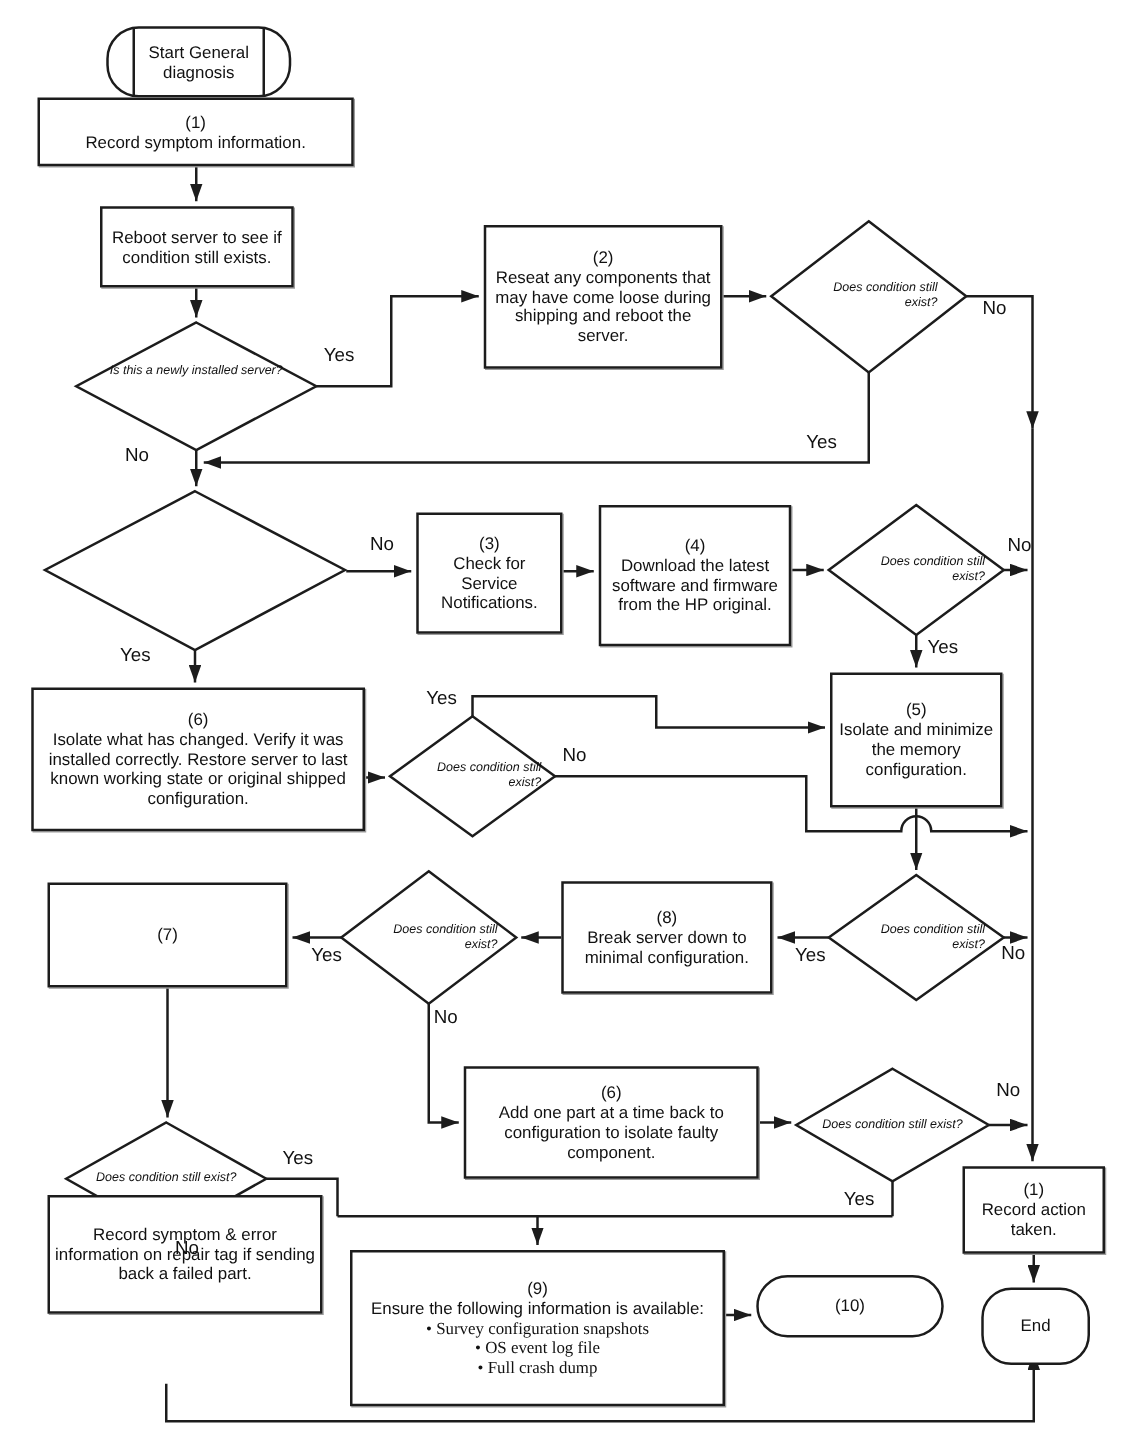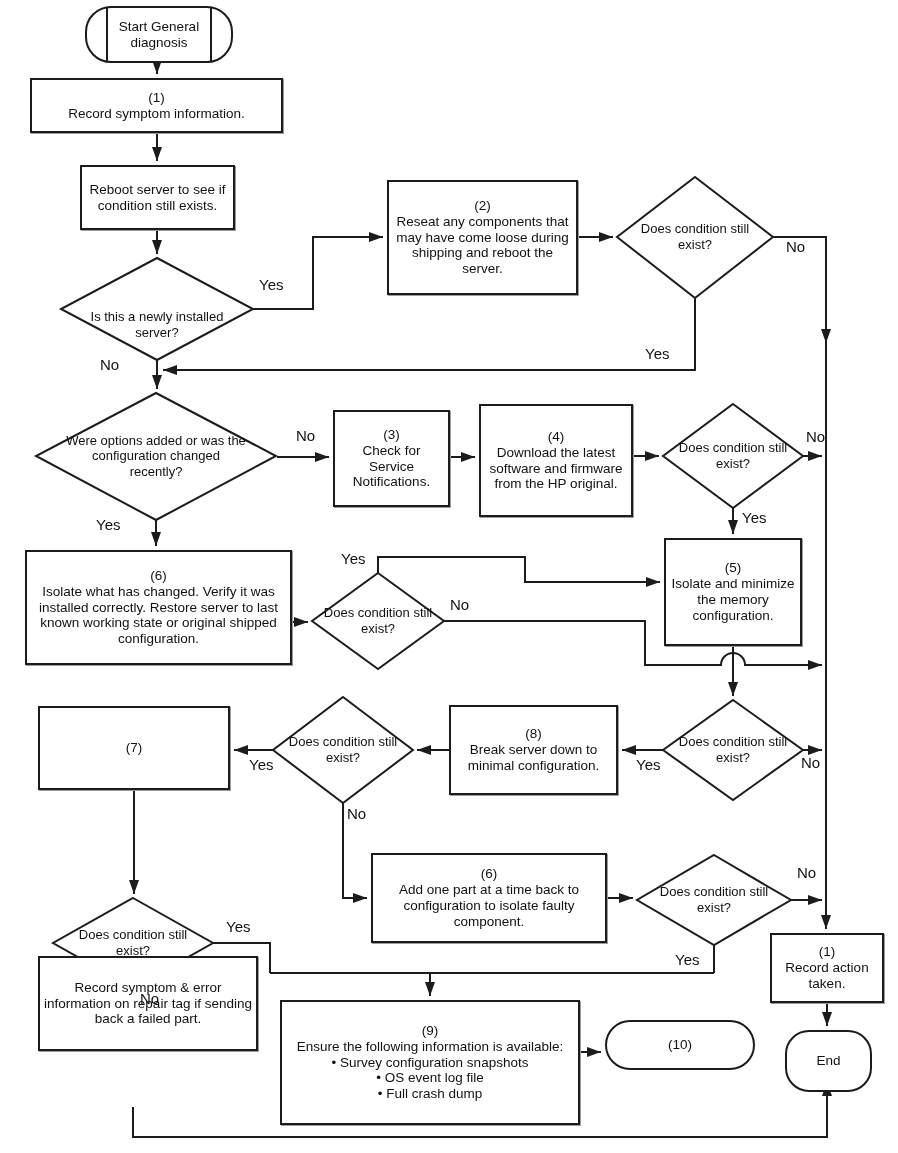--- a/index.html
+++ b/index.html
@@ -5,25 +5,25 @@
   html,body{margin:0;padding:0;background:#fff;}
   .canvas{position:relative;width:898px;height:1153px;background:#fff;overflow:hidden;
           font-family:"Liberation Sans","DejaVu Sans",sans-serif;color:#111;}
   svg.wires{position:absolute;left:0;top:0;width:898px;height:1153px;}
   .node{position:absolute;display:flex;flex-direction:column;align-items:center;justify-content:center;
         text-align:center;font-size:13.5px;line-height:1.18;box-sizing:border-box;padding:2px 4px;}
   .box{border:2px solid #1c1c1c;background:#fff;box-shadow:1px 1px 0 #9c9c9c;}
   .terminal{border:2px solid #1c1c1c;background:#fff;border-radius:26px;}
   .caps::before,.caps::after{content:"";position:absolute;top:0;bottom:0;width:2px;background:#1c1c1c;}
   .caps::before{left:19px;} .caps::after{right:19px;}
-  .dtext{position:absolute;display:flex;align-items:center;justify-content:center;text-align:center;
-         font-size:13px;line-height:1.2;}
+  .dtext{position:absolute;display:flex;align-items:center;justify-content:center;text-align:right;
+         font-size:10px;line-height:1.2;font-style:italic;}
   .lbl{position:absolute;font-size:15px;line-height:1;}
   .step,.txt{white-space:pre-line;display:block;}
-  .bullets{white-space:pre-line;display:block;}
+  .bullets{white-space:pre-line;display:block;font-family:Liberation Serif, serif;}
 </style>
 </head>
 <body>
 
 <div class="canvas">
 
   <svg class="wires" viewBox="0 0 898 1153">
     <defs>
       <marker id="arr" markerUnits="userSpaceOnUse" markerWidth="14" markerHeight="10" refX="14" refY="5" orient="auto">
           <path d="M0,0 L14,5 L0,10 Z" fill="#1c1c1c"></path>
@@ -72,21 +72,21 @@
       <polygon points="156,393 276,456 156,520 36,456"></polygon>
       <polygon points="733,404 803,456 733,508 663,456"></polygon>
       <polygon points="378,573 444,621 378,669 312,621"></polygon>
       <polygon points="343,697 413,750 343,803 273,750"></polygon>
       <polygon points="733,700 803,750 733,800 663,750"></polygon>
       <polygon points="714,855 791,900 714,945 637,900"></polygon>
       <polygon points="133,898 213,943 133,988 53,943"></polygon>
     </g>
   </svg>
 
-  <div class="node terminal caps" style="left:85px;top:6px;width:148px;height:57px">
+  <div class="node terminal caps" style="left:85px;top:21px;width:148px;height:57px">
     <span class="txt">Start General
 diagnosis</span>
   </div>
 
   <div class="node box" style="left:30px;top:78px;width:253px;height:55px">
     <span class="step">(1)</span>
     <span class="txt">Record symptom information.</span>
   </div>
 
   <div class="node box" style="left:80px;top:165px;width:155px;height:65px">
@@ -150,23 +150,22 @@
 
   <div class="node box" style="left:770px;top:933px;width:114px;height:70px">
     <span class="step">(1)</span>
     <span class="txt">Record action taken.</span>
   </div>
 
   <div class="node terminal" style="left:785px;top:1030px;width:87px;height:62px;border-radius:24px">
     <span class="txt">End</span>
   </div>
 
-  <div class="dtext" style="left:87px;top:300px;width:140px;height:50px">Is this a newly installed server?</div>
+  <div class="dtext" style="left:87px;top:272px;width:140px;height:50px">Is this a newly installed server?</div>
   <div class="dtext" style="left:640px;top:207px;width:110px;height:60px">Does condition still exist?</div>
-  <div class="dtext" style="left:66px;top:412px;width:180px;height:88px">Were options added or was the configuration changed recently?</div>
   <div class="dtext" style="left:678px;top:426px;width:110px;height:60px">Does condition still exist?</div>
   <div class="dtext" style="left:323px;top:591px;width:110px;height:60px">Does condition still exist?</div>
   <div class="dtext" style="left:288px;top:720px;width:110px;height:60px">Does condition still exist?</div>
   <div class="dtext" style="left:678px;top:720px;width:110px;height:60px">Does condition still exist?</div>
   <div class="dtext" style="left:654px;top:870px;width:120px;height:60px">Does condition still exist?</div>
   <div class="dtext" style="left:73px;top:913px;width:120px;height:60px">Does condition still exist?</div>
 
   <span class="lbl" style="left:259px;top:277px">Yes</span>
   <span class="lbl" style="left:100px;top:357px">No</span>
   <span class="lbl" style="left:786px;top:239px">No</span>

